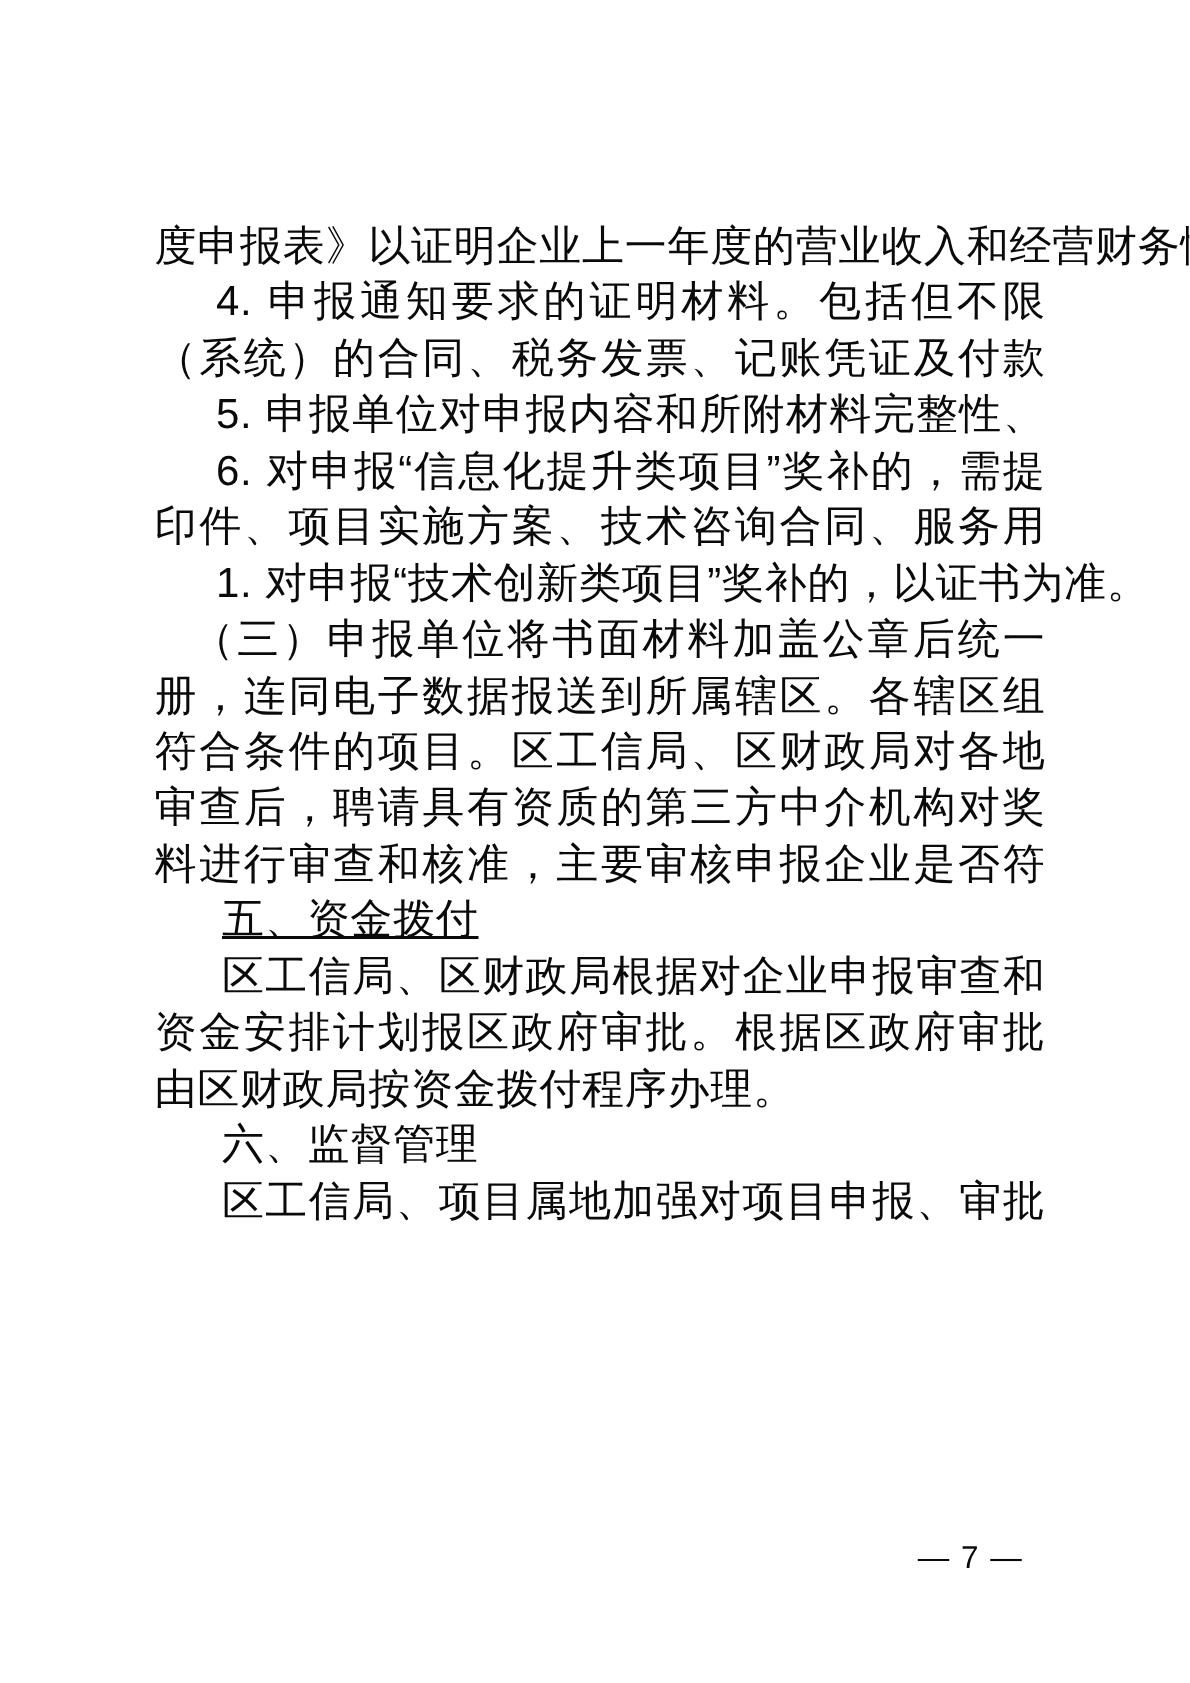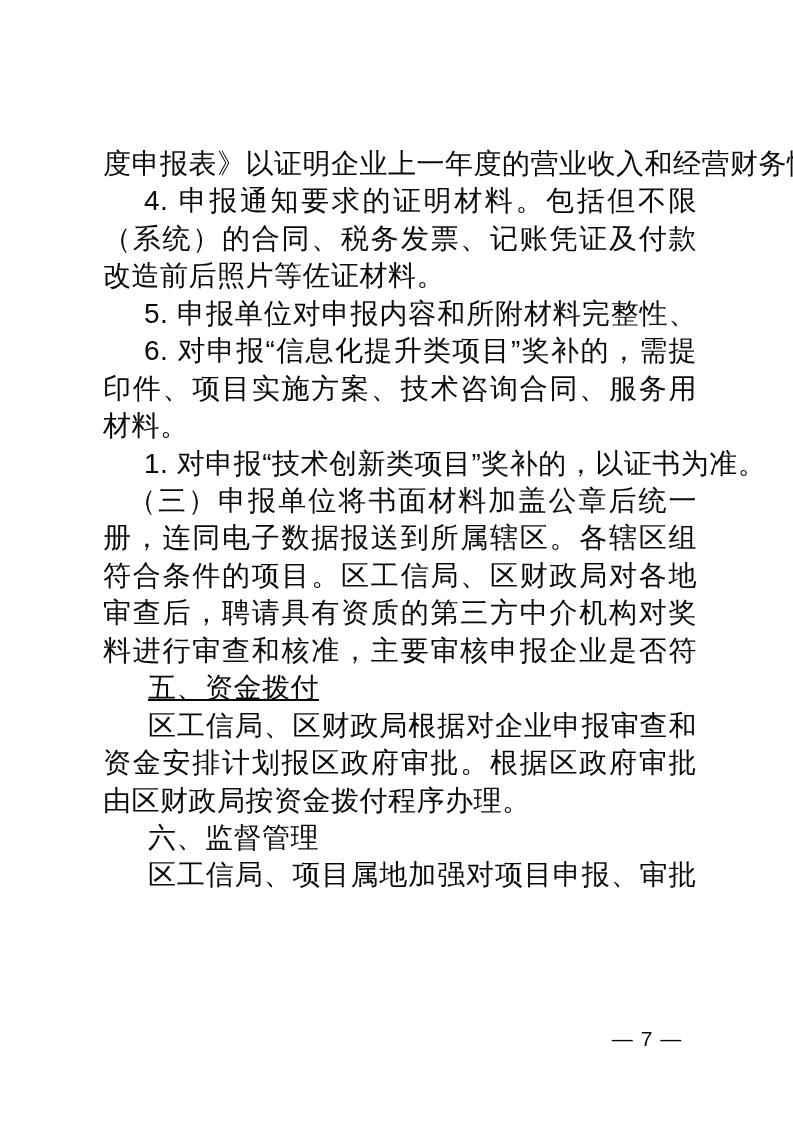--- a/index.html
+++ b/index.html
@@ -50,25 +50,23 @@
   }
 </style>
 </head>
 <body>
 
 <div class="page">
   <div class="text-block" id="text-block">
       <div class="line">度申报表》以证明企业上一年度的营业收入和经营财务情况。</div>
       <div class="line just" style="padding-left: 41px;">4. 申报通知要求的证明材料。包括但不限于：当年购置设备</div>
       <div class="line just">（系统）的合同、税务发票、记账凭证及付款原始凭证，设备及</div>
-      <div class="line">改造前后照片等佐证材料。</div>
       <div class="line just" style="padding-left: 41px;">5. 申报单位对申报内容和所附材料完整性、真实性负责的承</div>
       <div class="line just" style="padding-left: 41px;">6. 对申报“信息化提升类项目”奖补的，需提交营业执照复</div>
       <div class="line just">印件、项目实施方案、技术咨询合同、服务用户评价报告等证明</div>
-      <div class="line">材料。</div>
       <div class="line" style="padding-left: 41px;">1. 对申报“技术创新类项目”奖补的，以证书为准。</div>
       <div class="line just" style="padding-left: 25px;">（三）申报单位将书面材料加盖公章后统一用 A4 纸装订成</div>
       <div class="line just">册，连同电子数据报送到所属辖区。各辖区组织推荐所属辖区内</div>
       <div class="line just">符合条件的项目。区工信局、区财政局对各地推荐项目进行初步</div>
       <div class="line just">审查后，聘请具有资质的第三方中介机构对奖补类项目的申报材</div>
       <div class="line just">料进行审查和核准，主要审核申报企业是否符合奖励或补助条</div>
       <div class="line" style="padding-left: 45px; text-decoration: underline;">五、资金拨付</div>
       <div class="line just" style="padding-left: 45px;">区工信局、区财政局根据对企业申报审查和核准结果，提出</div>
       <div class="line just">资金安排计划报区政府审批。根据区政府审批的资金安排计划，</div>
       <div class="line">由区财政局按资金拨付程序办理。</div>

